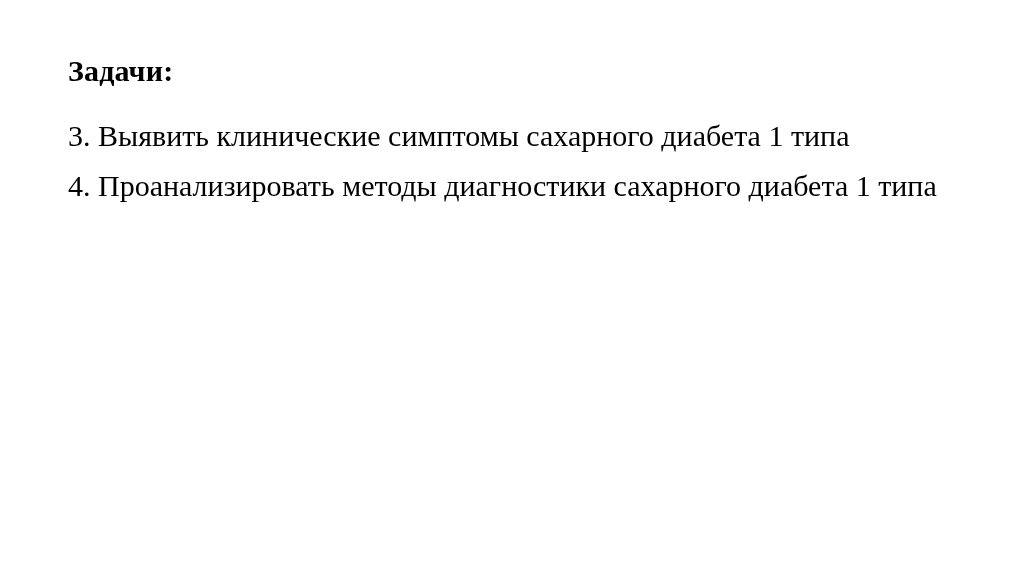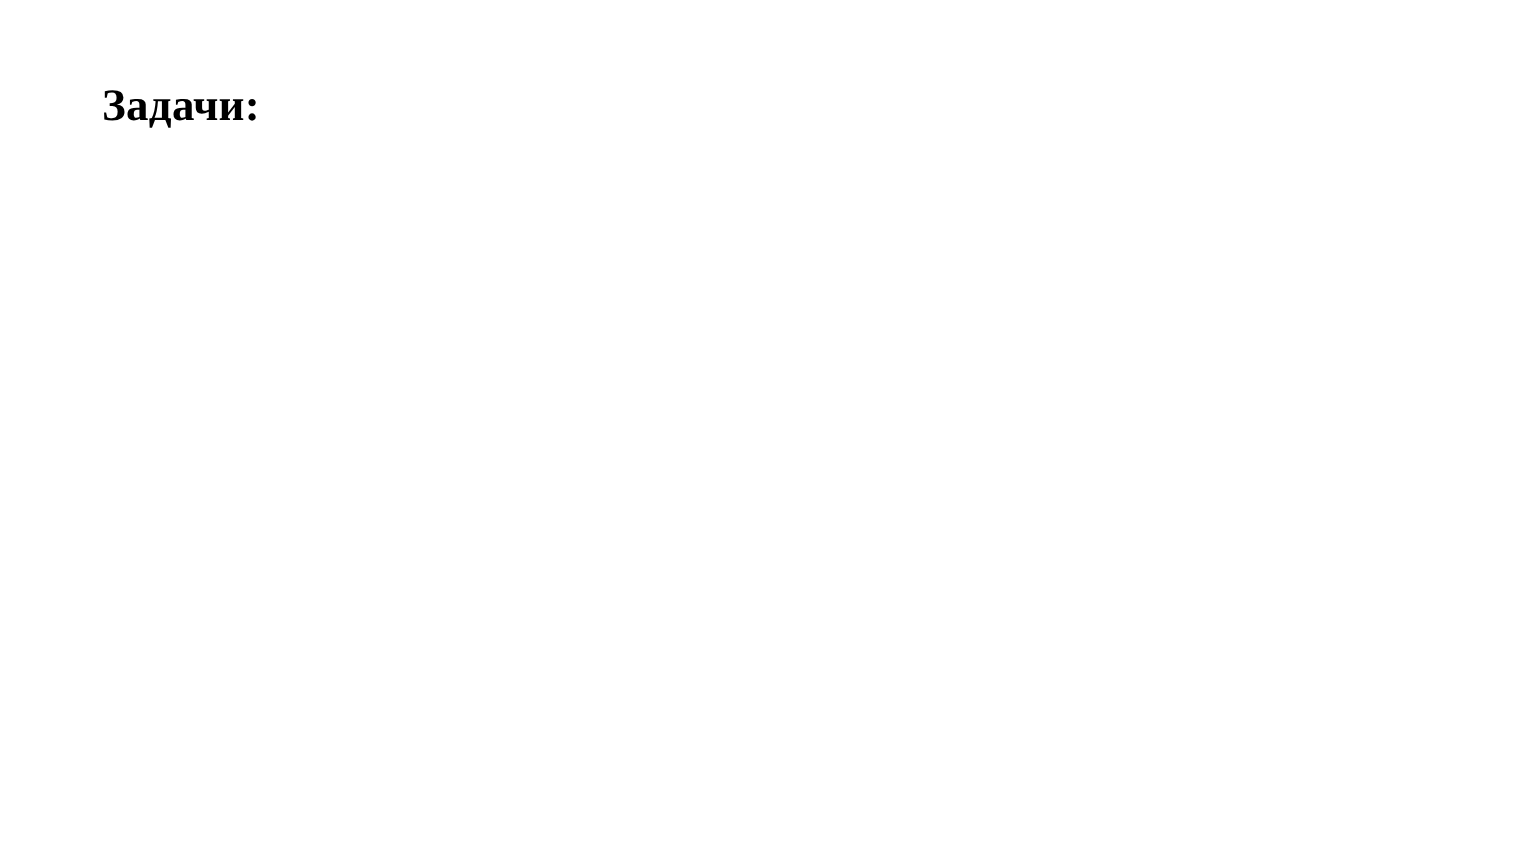--- a/index.html
+++ b/index.html
@@ -45,14 +45,18 @@
     text-align: justify;
   }
 </style>
 </head>
 <body>
 
 <div class="slide">
 
   <h1 class="slide-heading">Задачи:</h1>
 
+  <div class="body-block">
+    <p class="body-para justified-lines">3. Выявить клинические симптомы сахарного диабета 1 типа</p>
+    <p class="body-para justified-lines">4. Проанализировать методы диагностики сахарного диабета 1 типа</p>
+  </div>
 
 </div>
 
 </body></html>

